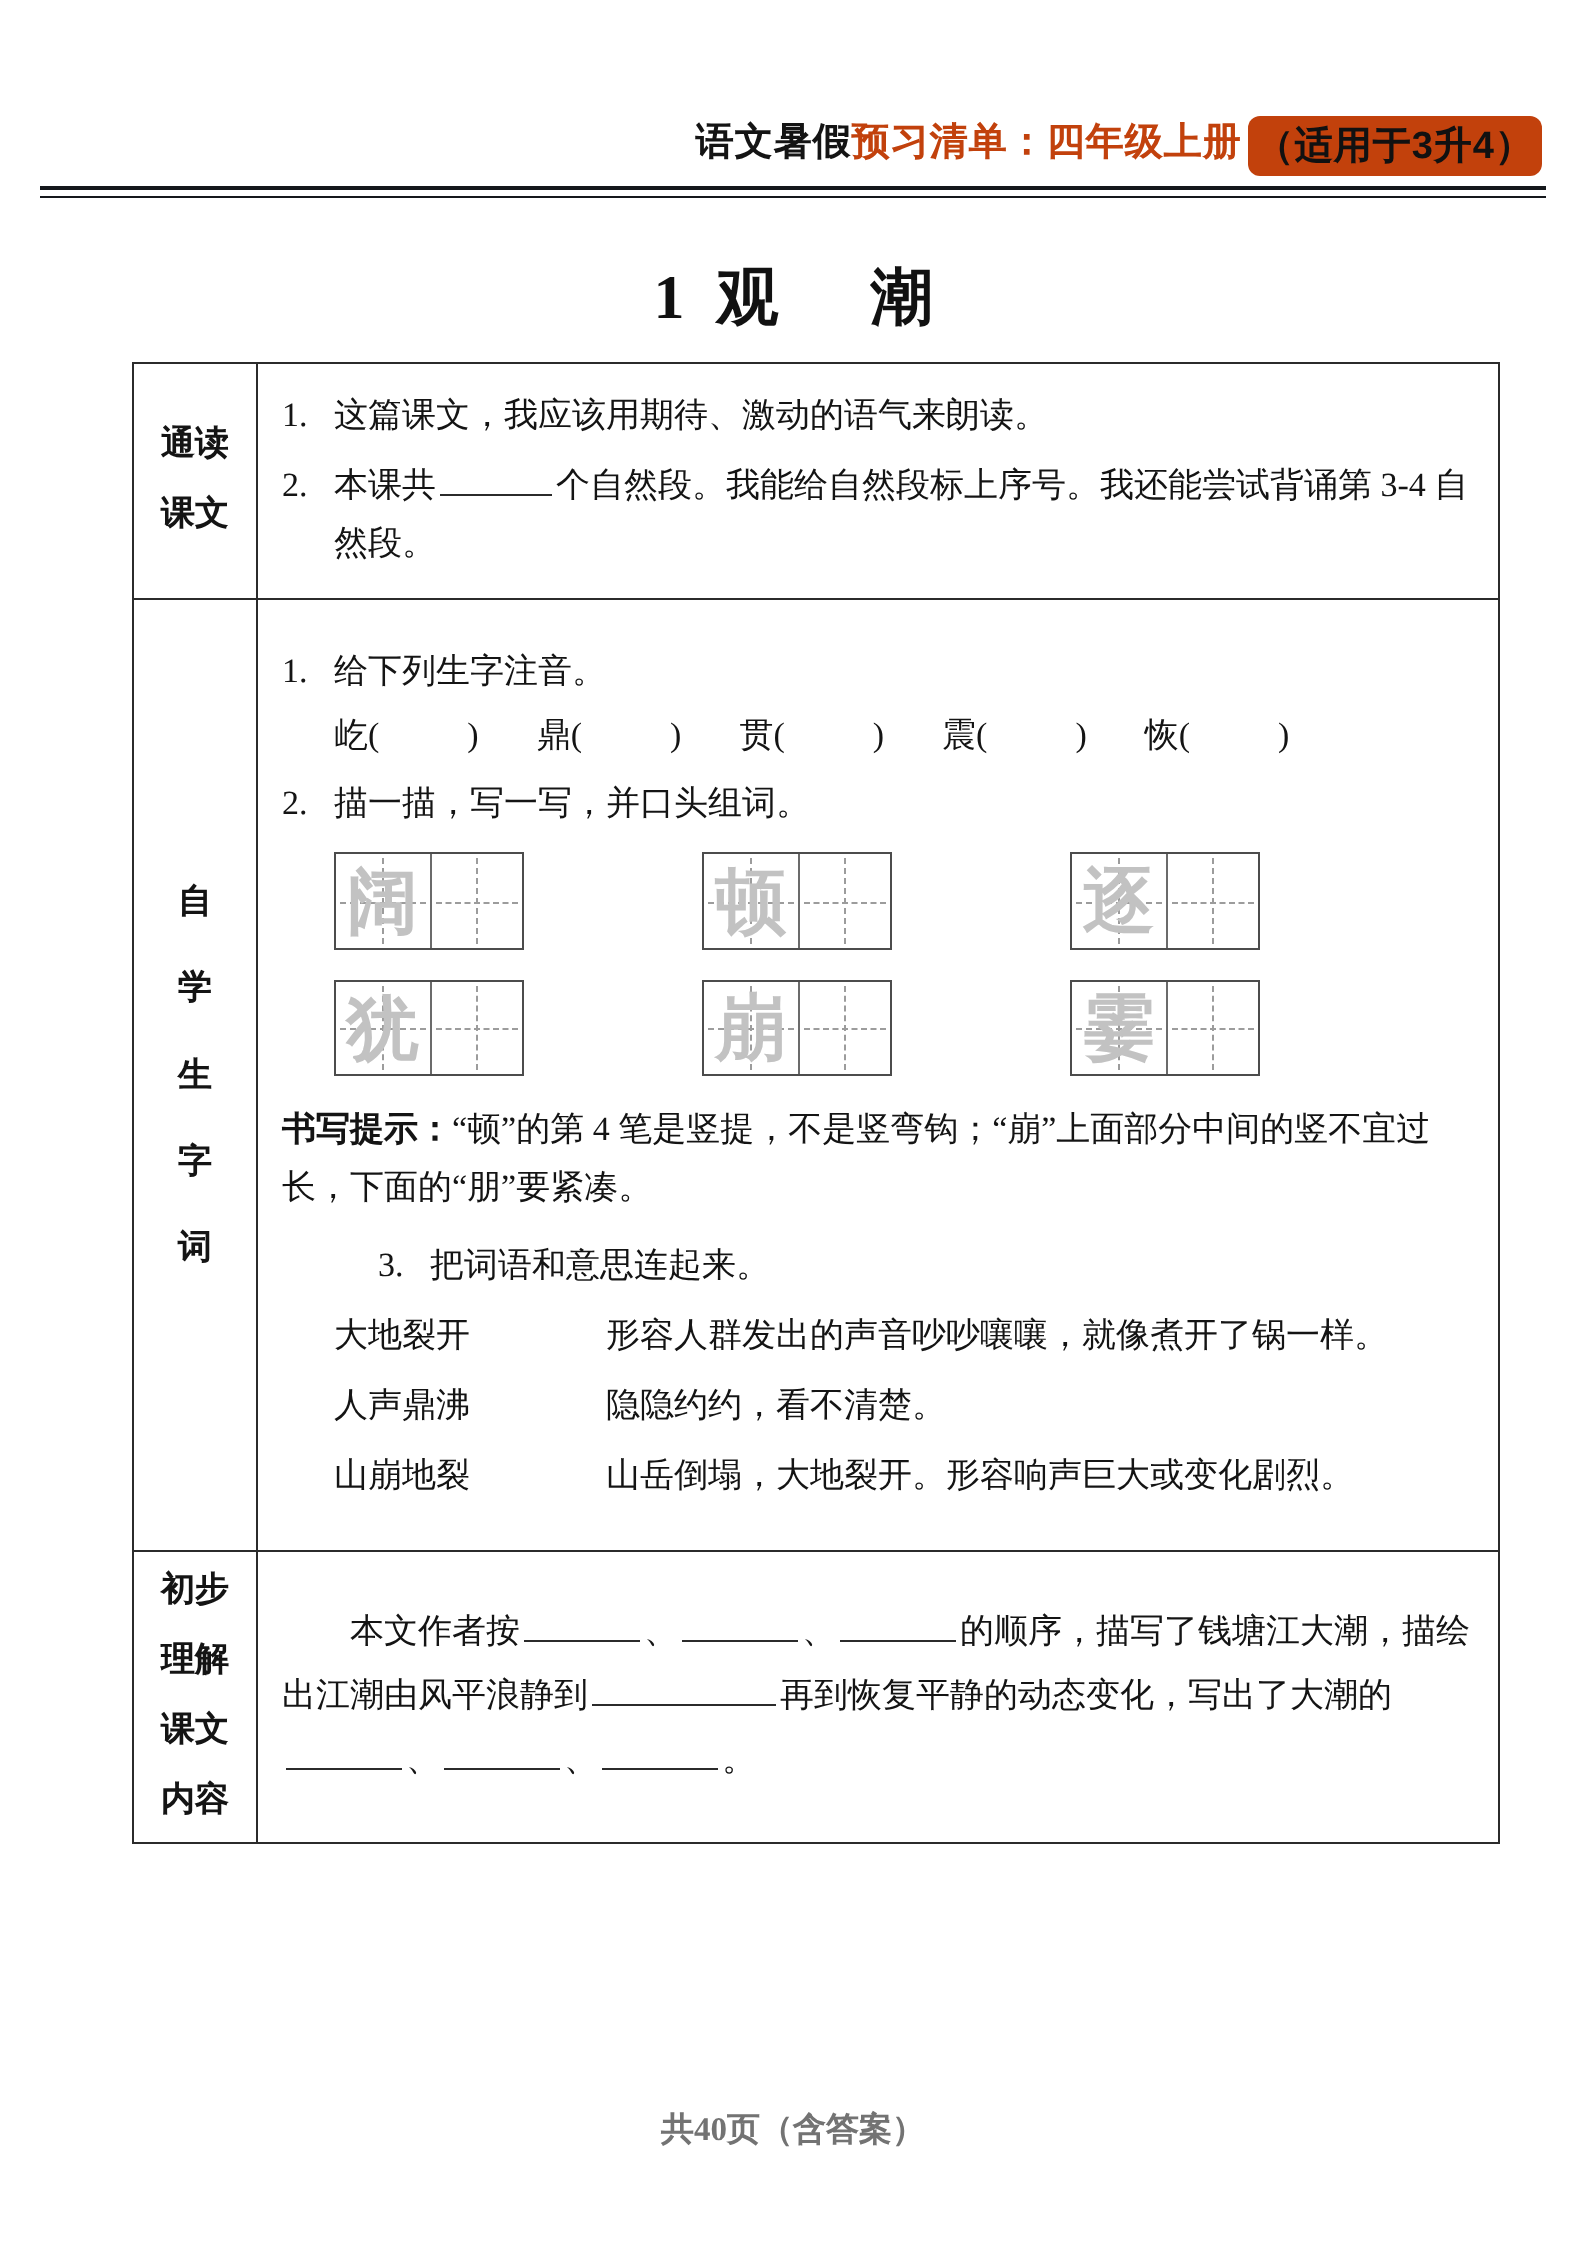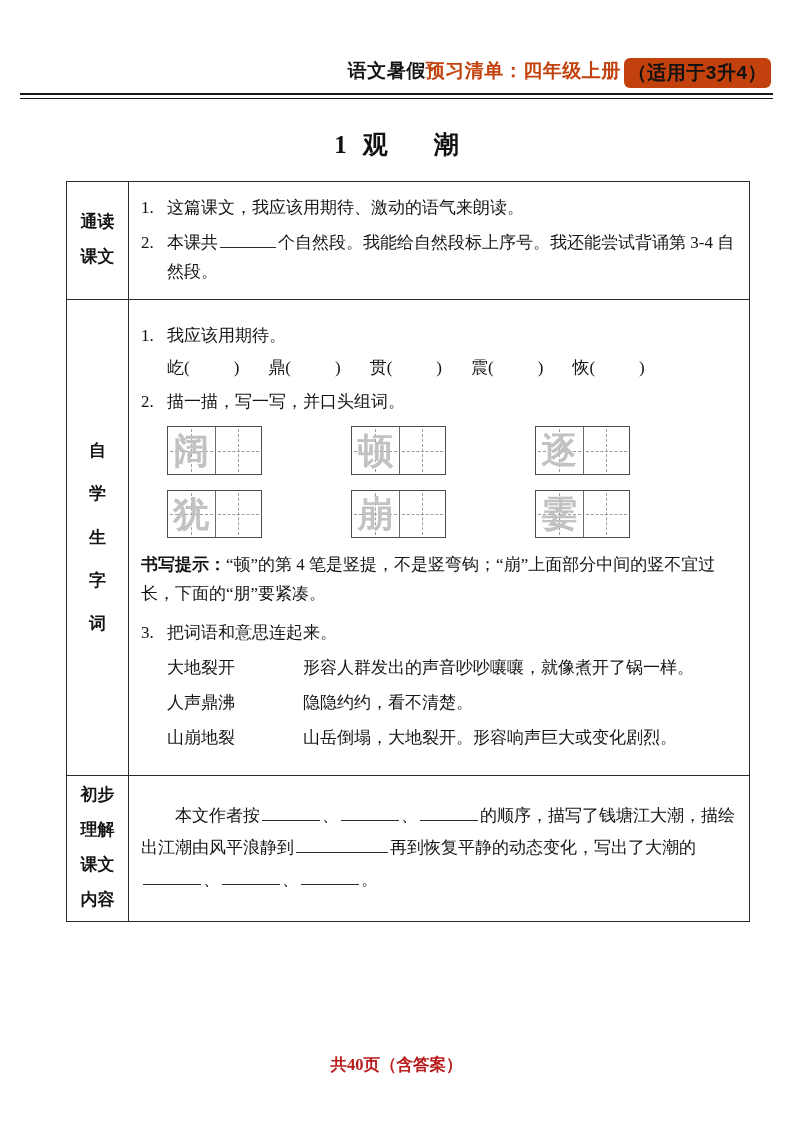--- a/index.html
+++ b/index.html
@@ -18,21 +18,21 @@
   }
   .header .red { color:#c2410c; }
   .header .hl { background:#c2410c; border-radius:6px; padding:2px 4px; margin-left:3px; color:#111; }
   .rule {
     position:absolute; top:93px; left:20px; right:20px; height:6px;
     border-top:2.6px solid #15181c; border-bottom:1.3px solid #15181c;
   }
   
   .lesson-title {
     position:absolute; top:128px; left:0; right:0; text-align:center;
-    font-size:25px; font-weight:bold; color:#111;
+    font-size:31px; font-weight:bold; color:#111;
   }
   .lesson-title .n  { margin-right:16px; }
   .lesson-title .c1 { margin-right:46px; }
   
   .sheet {
     position:absolute; top:181px; left:66px; width:684px;
     display:table; border-collapse:collapse; table-layout:fixed;
   }
   .trow { display:table-row; }
   .tlabel {
@@ -76,28 +76,28 @@
     font-size:36px; line-height:1; color:#c2c2c2; font-weight:bold;
   }
   
   .tip { margin:13px 0 4px 0; }
   .tip .tip-label { font-family:"Liberation Sans","DejaVu Sans",sans-serif; font-weight:bold; }
   
   .match { margin:4px 0 0 26px; }
   .match-row { display:flex; margin-top:6px; }
   .match-word { width:136px; flex:none; }
   .match-meaning { flex:1; }
-  .mt10 { margin-top:10px; }
+  .mt10 { margin-top:10px;margin-left:48px; }
   .mt6  { margin-top:6px;font-family:Liberation Serif, serif; }
   
   .passage { text-indent:2em; line-height:1.9; }
   
   .footer {
     position:absolute; top:1054px; left:0; right:0; text-align:center;
-    font-size:16.5px; font-weight:bold; color:#b91c1c;
+    font-size:16.5px; font-weight:bold; color:#737373;
   }
 </style>
 </head>
 <body>
 
 <div class="page">
 
   <div class="header">
     <span>语文暑假</span>
       <span class="red">预习清单：四年级上册</span>
@@ -126,21 +126,21 @@
 
     <div class="trow r2">
       <div class="tlabel zixue-label">自
 学
 生
 字
 词</div>
       <div class="tcontent">
 
         <div class="item">
-          <span class="num">1.</span><span>我应该用期待。</span>
+          <span class="num">1.</span><span>给下列生字注音。</span>
         </div>
 
         <div class="py-line">
           <span class="py-item"><span>屹</span><span>(</span><span class="py-gap"></span><span>)</span></span>
           <span class="py-item"><span>鼎</span><span>(</span><span class="py-gap"></span><span>)</span></span>
           <span class="py-item"><span>贯</span><span>(</span><span class="py-gap"></span><span>)</span></span>
           <span class="py-item"><span>震</span><span>(</span><span class="py-gap"></span><span>)</span></span>
           <span class="py-item"><span>恢</span><span>(</span><span class="py-gap"></span><span>)</span></span>
         </div>
 

